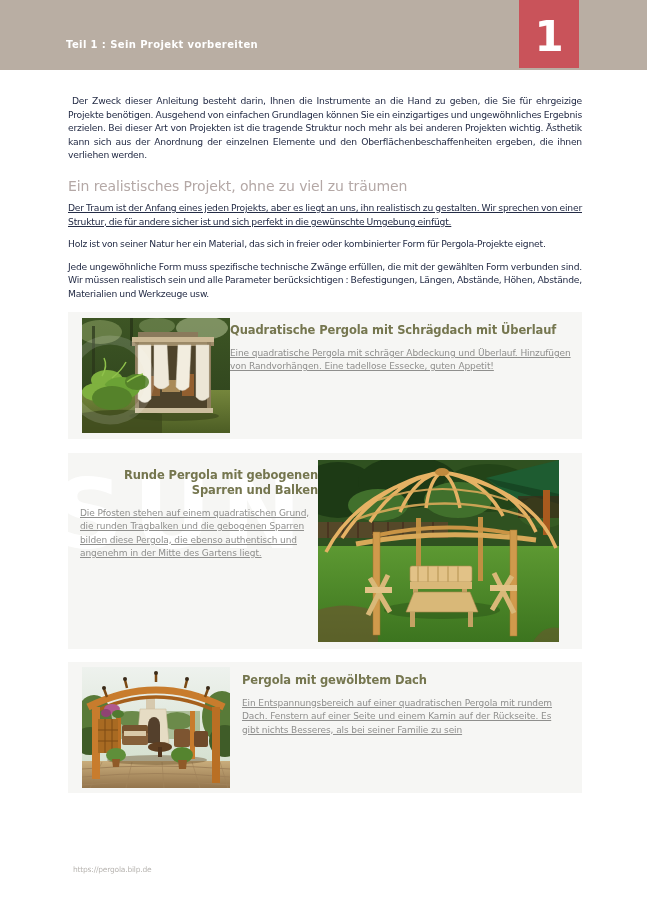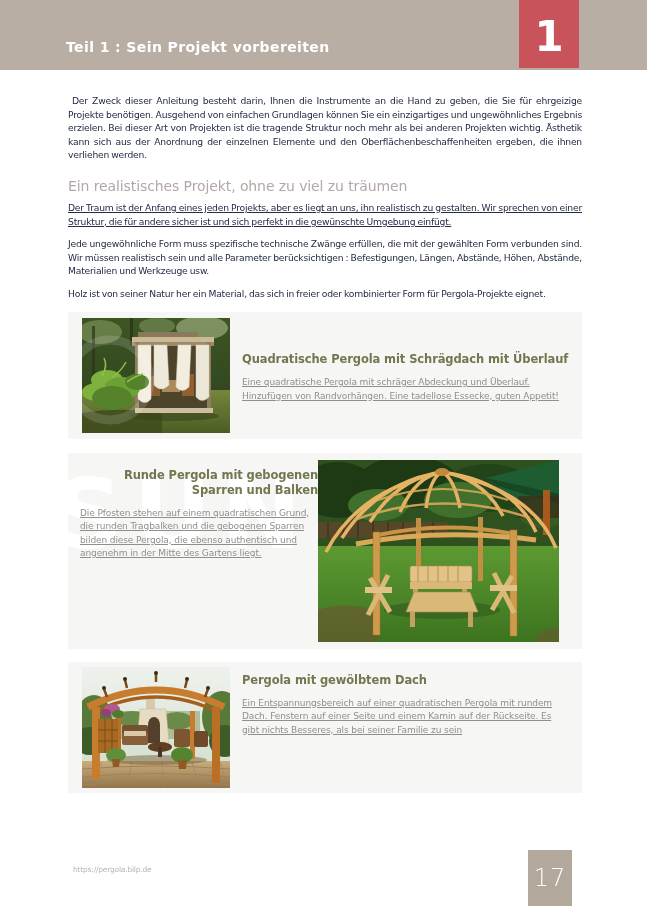--- a/index.html
+++ b/index.html
@@ -2,36 +2,36 @@
 <html><head>
 <meta charset="utf-8">
 <style>
   html,body{margin:0;padding:0;background:#ffffff;}
   .page{
     position:relative;width:647px;height:908px;background:#ffffff;overflow:hidden;
     font-family:"DejaVu Sans","Liberation Sans",sans-serif;
   }
   
   .header-band{position:absolute;left:0;top:0;width:647px;height:70px;background:#b9aea3;}
-  .header-title{position:absolute;left:66px;top:39px;color:#ffffff;font-size:14px;font-weight:bold;letter-spacing:.4px;}
+  .header-title{position:absolute;left:66px;top:39px;color:#ffffff;font-size:10px;font-weight:bold;letter-spacing:.4px;}
   .chapter-box{position:absolute;left:519px;top:0;width:60px;height:68px;background:#c9535a;
     display:flex;align-items:center;justify-content:center;}
   .chapter-num{color:#ffffff;font-size:42px;font-weight:bold;line-height:1;padding-top:6px;}
   
   .content{position:absolute;left:68px;top:94px;width:514px;}
   .intro{margin:0;color:#242c46;font-size:9.2px;line-height:13.6px;text-align:justify;
     letter-spacing:-.2px;word-spacing:-.6px;}
   .intro.p1{text-indent:4px;}
   .subheading{margin:16px 0 0 0;color:#b4a8a6;font-size:14px;font-weight:normal;letter-spacing:-.1px;}
   .intro.p2{margin-top:7px;text-decoration:underline;}
   .intro.p3{margin-top:9px;}
   .intro.p4{margin-top:9px;}
   
   .card{background:#f6f6f4;display:flex;box-sizing:border-box;}
-  .card-1{margin-top:11px;height:127px;padding:6px 11px 6px 14px;gap:12px;align-items:center;}
+  .card-1{margin-top:11px;height:127px;padding:6px 11px 6px 14px;}
   .card-2{margin-top:14px;height:196px;padding:7px 11px 7px 12px;position:relative;}
   .card-3{margin-top:13px;height:131px;padding:5px 11px 5px 14px;gap:12px;justify-content:center;}
   .photo{flex:none;display:block;}
   .card-text{flex:1;min-width:0;position:relative;z-index:1;}
   .card-1 .card-text{padding-top:5px;}
   .card-2 .card-text{max-width:238px;flex:none;padding-top:8px;}
   .card-3 .card-text{padding-top:6px;}
   .card-title{margin:0;color:#75764f;font-size:11.5px;font-weight:bold;letter-spacing:-.1px;line-height:15px;}
   .card-2 .card-title{text-align:right;}
   .card-body{margin:9px 0 0 0;color:#8f8f8d;font-size:9px;line-height:13.5px;letter-spacing:-.1px;text-decoration:underline;}
@@ -56,22 +56,22 @@
     <div class="header-title">Teil 1 : Sein Projekt vorbereiten</div>
     <div class="chapter-box">
       <span class="chapter-num">1</span>
     </div>
   </div>
 
   <div class="content">
     <p class="intro p1"> Der Zweck dieser Anleitung besteht darin, Ihnen die Instrumente an die Hand zu geben, die Sie für ehrgeizige Projekte benötigen. Ausgehend von einfachen Grundlagen können Sie ein einzigartiges und ungewöhnliches Ergebnis erzielen. Bei dieser Art von Projekten ist die tragende Struktur noch mehr als bei anderen Projekten wichtig. Ästhetik kann sich aus der Anordnung der einzelnen Elemente und den Oberflächenbeschaffenheiten ergeben, die ihnen verliehen werden.</p>
     <h2 class="subheading">Ein realistisches Projekt, ohne zu viel zu träumen</h2>
     <p class="intro p2">Der Traum ist der Anfang eines jeden Projekts, aber es liegt an uns, ihn realistisch zu gestalten. Wir sprechen von einer Struktur, die für andere sicher ist und sich perfekt in die gewünschte Umgebung einfügt.</p>
+    <p class="intro p4">Holz ist von seiner Natur her ein Material, das sich in freier oder kombinierter Form für Pergola-Projekte eignet.</p>
     <p class="intro p3">Jede ungewöhnliche Form muss spezifische technische Zwänge erfüllen, die mit der gewählten Form verbunden sind. Wir müssen realistisch sein und alle Parameter berücksichtigen : Befestigungen, Längen, Abstände, Höhen, Abstände, Materialien und Werkzeuge usw.</p>
-    <p class="intro p4">Holz ist von seiner Natur her ein Material, das sich in freier oder kombinierter Form für Pergola-Projekte eignet.</p>
 
     <div class="card card-1">
       <svg class="photo" width="148" height="115" viewBox="0 0 148 115" aria-hidden="true">
         <defs>
           <linearGradient id="p1sky" x1="0" y1="0" x2="0" y2="1">
             <stop offset="0" stop-color="#3d5524"></stop>
               <stop offset="1" stop-color="#2c401c"></stop>
           </linearGradient>
           <linearGradient id="p1lawn" x1="0" y1="0" x2="0" y2="1">
             <stop offset="0" stop-color="#75863c"></stop>
@@ -229,17 +229,14 @@
       <div class="card-text">
         <h3 class="card-title">Pergola mit gewölbtem Dach</h3>
         <p class="card-body">Ein Entspannungsbereich auf einer quadratischen Pergola mit rundem Dach. Fenstern auf einer Seite und einem Kamin auf der Rückseite. Es gibt nichts Besseres, als bei seiner Familie zu sein</p>
       </div>
     </div>
   </div>
 
   <div class="footer-lines">
     <div><a class="footer-url" href="#">https://pergola.bilp.de</a></div>
   </div>
-  <div class="page-box">
-    <span class="page-num">17</span>
-  </div>
 
 </div>
 
 </body></html>

